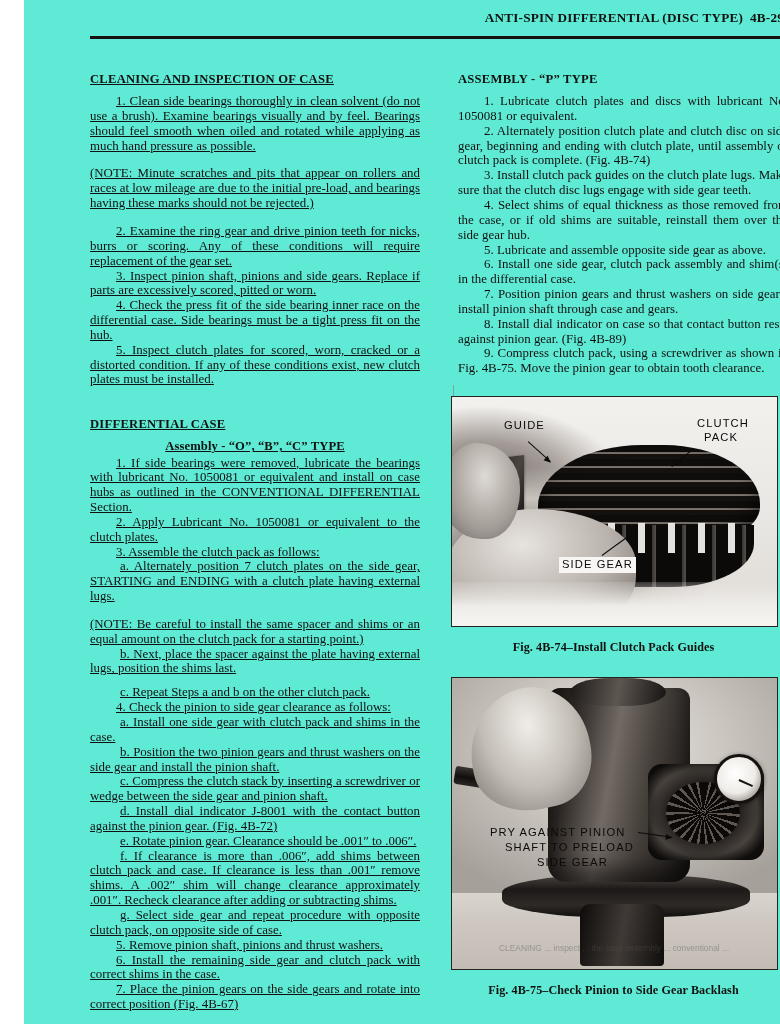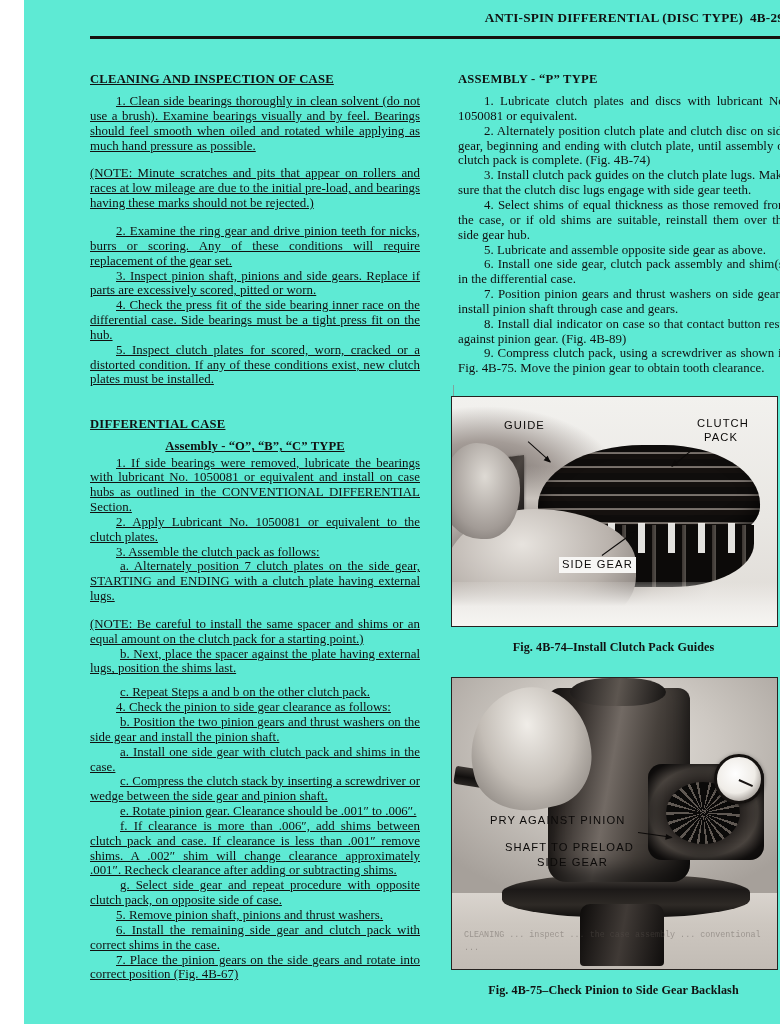--- a/index.html
+++ b/index.html
@@ -292,21 +292,22 @@
     width: 100%; height: 76px;
     background: linear-gradient(180deg, #d9d4ce 0%, #cdc7c0 40%, #c2bcb5 100%);
   }
   #ghost-text {
     position: absolute;
     left: 12px; bottom: 14px;
     width: 300px;
     font-size: 8.4px;
     line-height: 13px;
     color: rgba(90,84,78,.42);
-    font-family: Liberation Mono, monospace;
+    font-family: Liberation Sans, sans-serif;
+    text-align: center;
   }
 
   
   .callout {
     position: absolute;
     font-family: "Liberation Sans", "DejaVu Sans", sans-serif;
     font-size: 11.2px;
     font-weight: 500;
     letter-spacing: 1.1px;
     color: #0c0a09;
@@ -372,23 +373,24 @@
     <p class="body indent">3. Assemble the clutch pack as follows:</p>
     <p class="body indent-b">a. Alternately position 7 clutch plates on the side gear, STARTING and ENDING with a clutch plate having external lugs.</p>
     <p class="body gap-before">(NOTE: Be careful to install the same spacer and shims or an equal amount on the clutch pack for a starting point.)</p>
 
     <p class="body indent-b">b. Next, place the spacer against the plate having external lugs, position the shims last.</p>
 
     <div class="spacer-sm"></div>
 
     <p class="body indent-b">c. Repeat Steps a and b on the other clutch pack.</p>
     <p class="body indent">4. Check the pinion to side gear clearance as follows:</p>
+    <p class="body indent-b">a. Install one side gear with clutch pack and shims in the case.</p>
     <p class="body indent-b">b. Position the two pinion gears and thrust washers on the side gear and install the pinion shaft.</p>
-    <p class="body indent-b">a. Install one side gear with clutch pack and shims in the case.</p>
     <p class="body indent-b">c. Compress the clutch stack by inserting a screwdriver or wedge between the side gear and pinion shaft.</p>
+    <p class="body indent-b">d. Install dial indicator J-8001 with the contact button against the pinion gear. (Fig. 4B-72)</p>
     <p class="body indent-b">e. Rotate pinion gear. Clearance should be .001″ to .006″.</p>
     <p class="body indent-b">f. If clearance is more than .006″, add shims between clutch pack and case. If clearance is less than .001″ remove shims. A .002″ shim will change clearance approximately .001″. Recheck clearance after adding or subtracting shims.</p>
     <p class="body indent-b">g. Select side gear and repeat procedure with opposite clutch pack, on opposite side of case.</p>
     <p class="body indent">5. Remove pinion shaft, pinions and thrust washers.</p>
     <p class="body indent">6. Install the remaining side gear and clutch pack with correct shims in the case.</p>
     <p class="body indent">7. Place the pinion gears on the side gears and rotate into correct position (Fig. 4B-67)</p>
   </div>
 
   <div class="column" id="col-right">
     <h2 class="section-head">ASSEMBLY - “P” TYPE</h2>
@@ -439,21 +441,21 @@
         <div id="case-window"></div>
         <div id="pinion-gear"></div>
         <div id="dial-indicator">
           <div id="dial-needle"></div>
         </div>
         <div id="pry-bar"></div>
         <div id="hand2"></div>
         <div id="ghost-text">CLEANING ... inspect ... the case assembly ... conventional ...</div>
       </div>
 
-      <div class="callout" style="left:38px; top:136px;">PRY AGAINST PINION</div>
+      <div class="callout" style="left:38px; top:148px;">PRY AGAINST PINION</div>
       <div class="callout" style="left:53px; top:163px;">SHAFT TO PRELOAD</div>
       <div class="callout" style="left:85px; top:178px;">SIDE GEAR</div>
       <div class="leader" style="left:186px; top:154px; width:34px; transform:rotate(8deg);"></div>
     </div>
     <div class="figure-caption">Fig. 4B-75–Check Pinion to Side Gear Backlash</div>
   </div>
 
 </div>
 
 </body></html>

